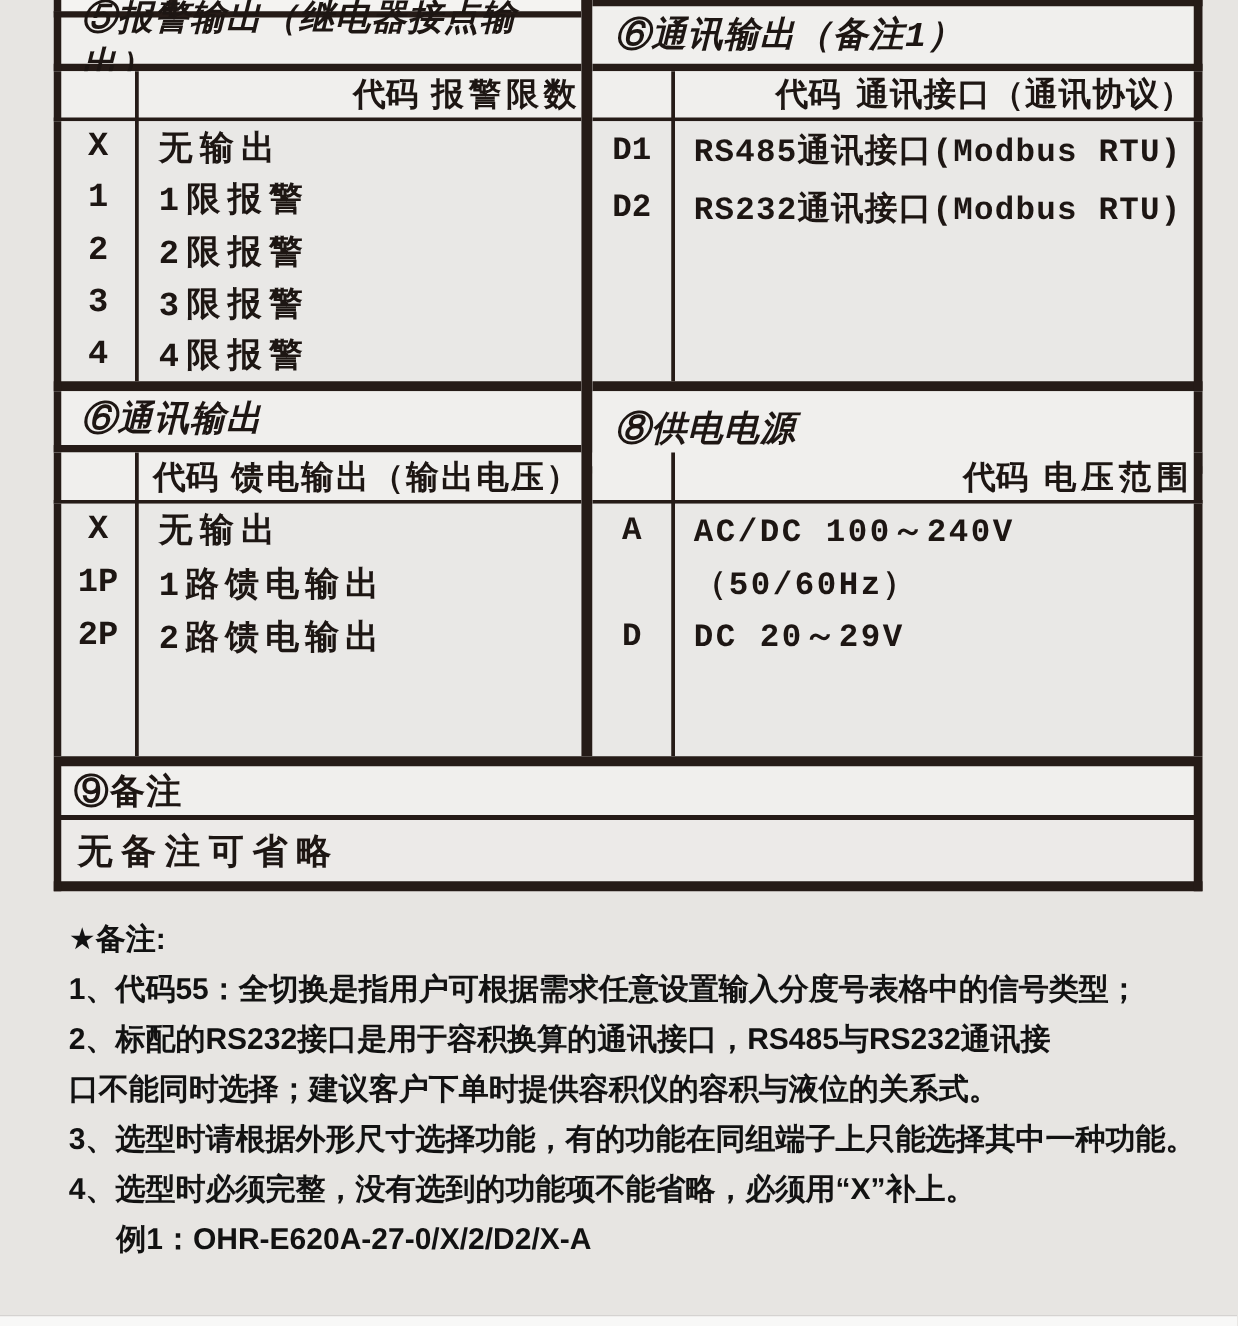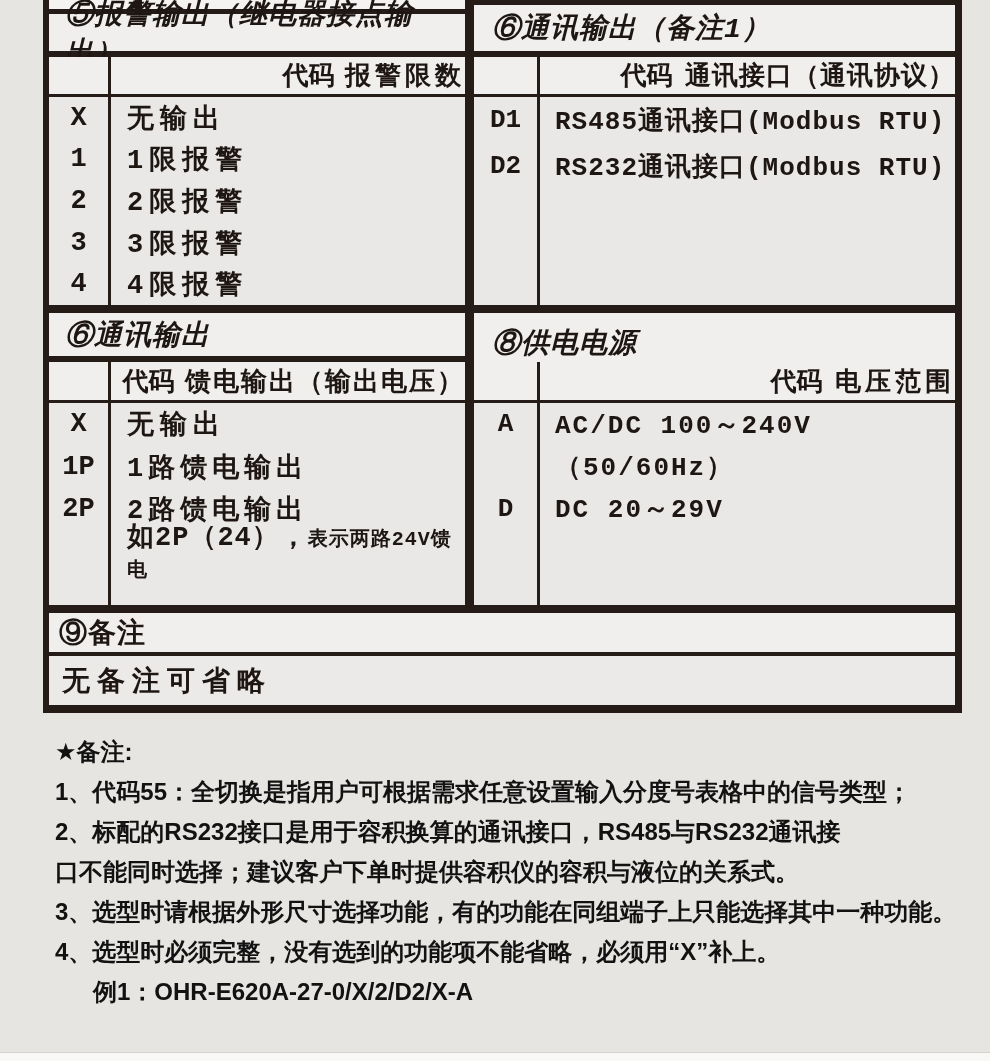--- a/index.html
+++ b/index.html
@@ -148,25 +148,20 @@
     <div class="drow">
       <span class="lcode">1P</span>
         <span class="lgap"></span>
       <span class="ldesc" style="letter-spacing:5px;">1路馈电输出</span>
     </div>
     <div class="drow">
       <span class="lcode">2P</span>
         <span class="lgap"></span>
       <span class="ldesc" style="letter-spacing:5px;">2路馈电输出</span>
     </div>
-    <div class="drow">
-      <span class="lcode"></span>
-        <span class="lgap"></span>
-      <span class="ldesc" style="letter-spacing:1px;"><span>如2P（24），</span><span class="small-note">表示两路24V馈电</span></span>
-    </div>
   </div>
 
   <div class="abs rbox sec-hdr bb6" style="top:313px;height:66px;padding-left:18px;">
     <span>⑧供电电源</span>
   </div>
   <div class="abs rbox colhdr bb3" style="top:362px;height:41px;">
     <span class="rcode">代码</span>
     <span class="lgap"></span>
     <span class="hdesc">电压范围</span>
   </div>

